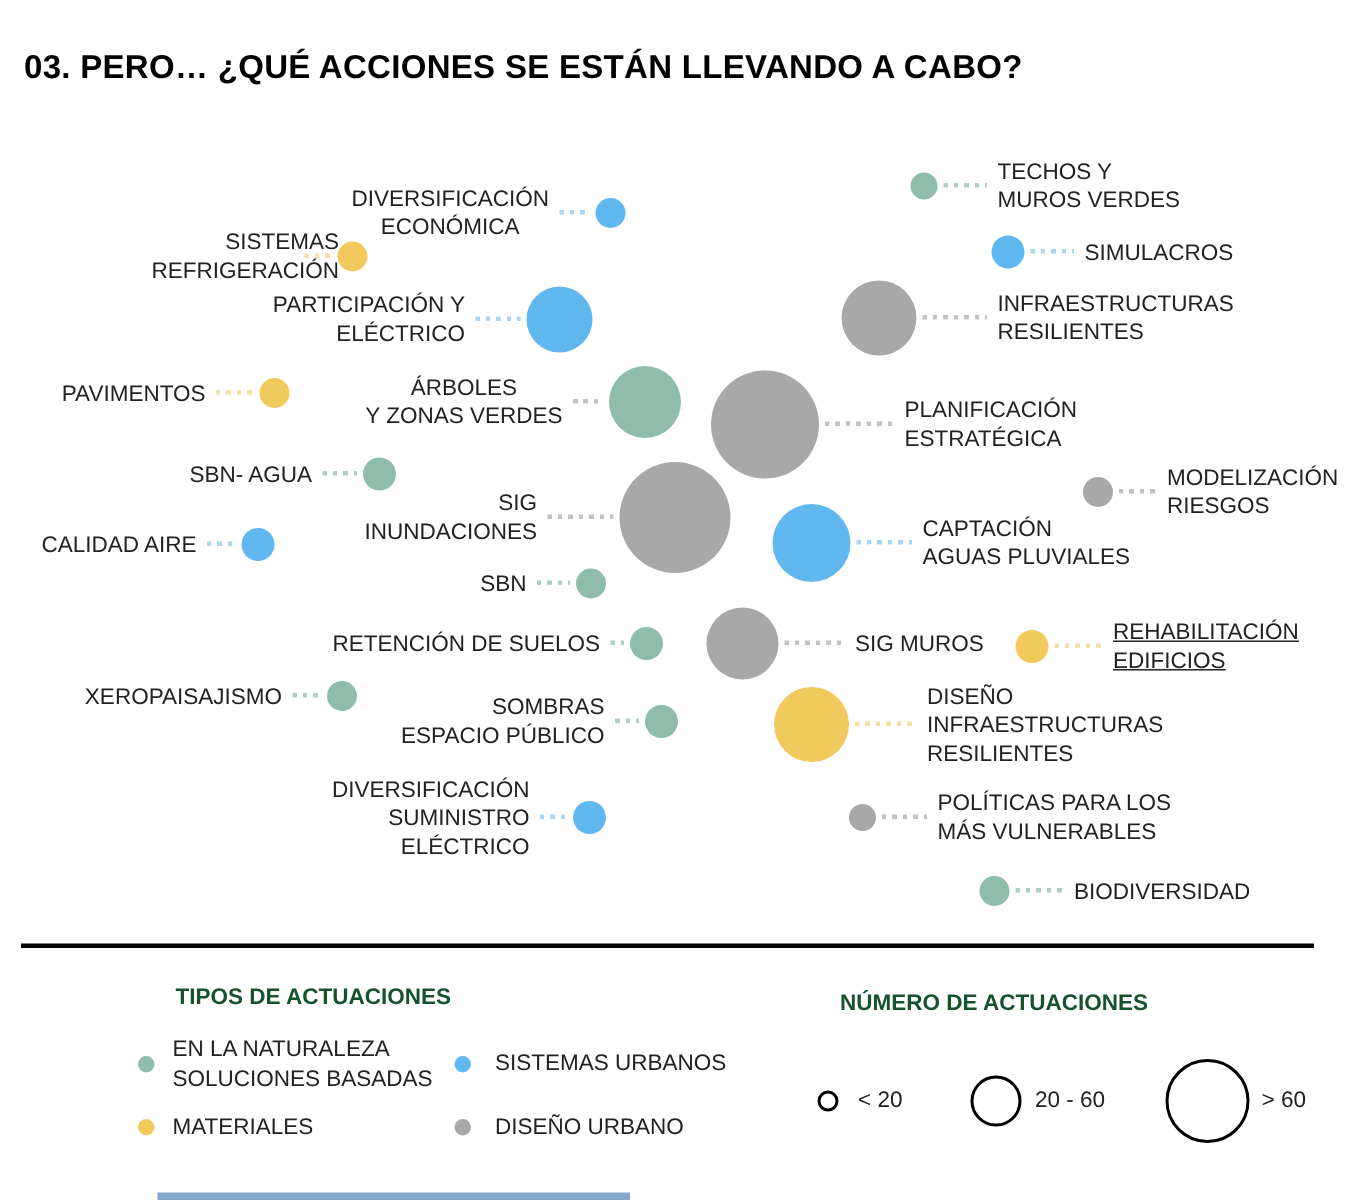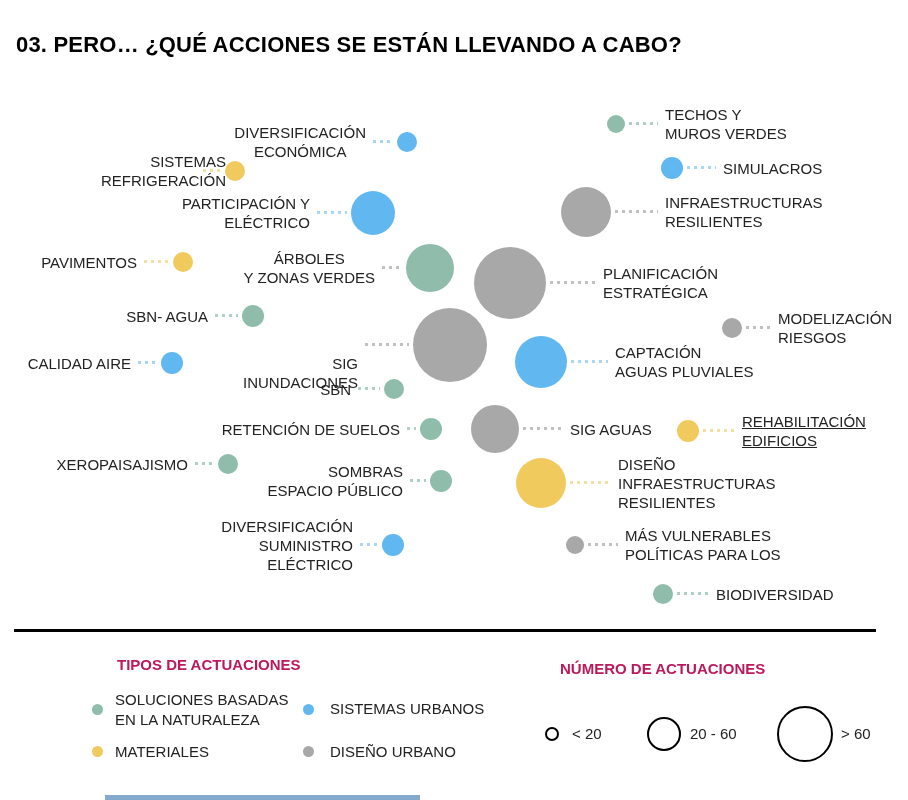--- a/index.html
+++ b/index.html
@@ -14,21 +14,21 @@
   .bubble{position:absolute;border-radius:50%;}
   .blabel{
     position:absolute;font-size:15px;line-height:19px;color:#222;
     white-space:nowrap;
   }
   .blabel.side-left{text-align:right;}
   .blabel.side-right{text-align:left;}
   .blabel.align-center{text-align:center;}
   .connector{position:absolute;height:3px;}
   .divider{position:absolute;left:14px;top:629px;width:862px;height:3px;background:#000;}
-  .leg-head{position:absolute;font-size:15px;font-weight:bold;color:#be185d;white-space:nowrap;}
+  .leg-head{position:absolute;font-size:15px;font-weight:bold;color:#14532d;white-space:nowrap;}
   .leg-dot{position:absolute;width:11px;height:11px;border-radius:50%;}
   .leg-text{position:absolute;font-size:15px;line-height:20px;color:#222;white-space:nowrap;}
   .size-circle{position:absolute;border-radius:50%;background:#fff;border:2px solid #000;box-sizing:border-box;}
   .size-label{position:absolute;font-size:15px;color:#222;white-space:nowrap;}
   .bottom-bar{position:absolute;left:105px;top:795px;width:315px;height:5px;}
 </style>
 </head>
 <body>
 
 <div id="stage">
@@ -81,21 +81,21 @@
         <div>ÁRBOLES</div>
         <div>Y ZONAS VERDES</div>
       </div>
       <div class="bubble" style="left: 242px; top: 305px; width: 22px; height: 22px; background: rgb(143, 188, 171);"></div>
       <div class="connector" style="left: 215px; top: 314px; width: 23px; background: repeating-linear-gradient(90deg, rgb(175, 207, 194) 0px, rgb(175, 207, 194) 3px, transparent 3px, transparent 7px);"></div>
       <div class="blabel side-left" style="top: 306.5px; right: 700px;">
         <div>SBN- AGUA</div>
       </div>
       <div class="bubble" style="left: 413px; top: 308px; width: 74px; height: 74px; background: rgb(168, 168, 168);"></div>
       <div class="connector" style="left: 365px; top: 343px; width: 44px; background: repeating-linear-gradient(90deg, rgb(193, 193, 193) 0px, rgb(193, 193, 193) 3px, transparent 3px, transparent 7px);"></div>
-      <div class="blabel side-left" style="top: 326px; right: 550px; margin-top: 28px;">
+      <div class="blabel side-left" style="top: 326px; right: 550px;">
         <div>SIG</div>
         <div>INUNDACIONES</div>
       </div>
       <div class="bubble" style="left: 474px; top: 247px; width: 72px; height: 72px; background: rgb(168, 168, 168);"></div>
       <div class="connector" style="left: 550px; top: 281px; width: 46px; background: repeating-linear-gradient(90deg, rgb(193, 193, 193) 0px, rgb(193, 193, 193) 3px, transparent 3px, transparent 7px);"></div>
       <div class="blabel side-right" style="top: 264px; left: 603px;">
         <div>PLANIFICACIÓN</div>
         <div>ESTRATÉGICA</div>
       </div>
       <div class="bubble" style="left: 722px; top: 318px; width: 20px; height: 20px; background: rgb(168, 168, 168);"></div>
@@ -121,21 +121,21 @@
         <div>SBN</div>
       </div>
       <div class="bubble" style="left: 420px; top: 418px; width: 22px; height: 22px; background: rgb(143, 188, 171);"></div>
       <div class="connector" style="left: 407px; top: 427px; width: 9px; background: repeating-linear-gradient(90deg, rgb(175, 207, 194) 0px, rgb(175, 207, 194) 3px, transparent 3px, transparent 7px);"></div>
       <div class="blabel side-left" style="top: 419.5px; right: 508px;">
         <div>RETENCIÓN DE SUELOS</div>
       </div>
       <div class="bubble" style="left: 471px; top: 405px; width: 48px; height: 48px; background: rgb(168, 168, 168);"></div>
       <div class="connector" style="left: 523px; top: 427px; width: 40px; background: repeating-linear-gradient(90deg, rgb(193, 193, 193) 0px, rgb(193, 193, 193) 3px, transparent 3px, transparent 7px);"></div>
       <div class="blabel side-right" style="top: 419.5px; left: 570px;">
-        <div>SIG AGUAS</div>
+        <div>SIG MUROS</div>
       </div>
       <div class="bubble" style="left: 677px; top: 420px; width: 22px; height: 22px; background: rgb(241, 202, 94);"></div>
       <div class="connector" style="left: 703px; top: 429px; width: 32px; background: repeating-linear-gradient(90deg, rgb(243, 223, 162) 0px, rgb(243, 223, 162) 3px, transparent 3px, transparent 7px);"></div>
       <div class="blabel side-right" style="top: 412px; left: 742px; text-decoration: underline;">
         <div>REHABILITACIÓN</div>
         <div>EDIFICIOS</div>
       </div>
       <div class="bubble" style="left: 218px; top: 454px; width: 20px; height: 20px; background: rgb(143, 188, 171);"></div>
       <div class="connector" style="left: 195px; top: 462px; width: 19px; background: repeating-linear-gradient(90deg, rgb(175, 207, 194) 0px, rgb(175, 207, 194) 3px, transparent 3px, transparent 7px);"></div>
       <div class="blabel side-left" style="top: 454.5px; right: 720px;">
@@ -157,38 +157,38 @@
       <div class="bubble" style="left: 382px; top: 534px; width: 22px; height: 22px; background: rgb(97, 183, 240);"></div>
       <div class="connector" style="left: 360px; top: 543px; width: 18px; background: repeating-linear-gradient(90deg, rgb(169, 214, 245) 0px, rgb(169, 214, 245) 3px, transparent 3px, transparent 7px);"></div>
       <div class="blabel side-left" style="top: 516.5px; right: 555px;">
         <div>DIVERSIFICACIÓN</div>
         <div>SUMINISTRO</div>
         <div>ELÉCTRICO</div>
       </div>
       <div class="bubble" style="left: 566px; top: 536px; width: 18px; height: 18px; background: rgb(168, 168, 168);"></div>
       <div class="connector" style="left: 588px; top: 543px; width: 30px; background: repeating-linear-gradient(90deg, rgb(193, 193, 193) 0px, rgb(193, 193, 193) 3px, transparent 3px, transparent 7px);"></div>
       <div class="blabel side-right" style="top: 526px; left: 625px;">
+        <div>POLÍTICAS PARA LOS</div>
         <div>MÁS VULNERABLES</div>
-        <div>POLÍTICAS PARA LOS</div>
       </div>
       <div class="bubble" style="left: 653px; top: 584px; width: 20px; height: 20px; background: rgb(143, 188, 171);"></div>
       <div class="connector" style="left: 677px; top: 592px; width: 32px; background: repeating-linear-gradient(90deg, rgb(175, 207, 194) 0px, rgb(175, 207, 194) 3px, transparent 3px, transparent 7px);"></div>
       <div class="blabel side-right" style="top: 584.5px; left: 716px;">
         <div>BIODIVERSIDAD</div>
       </div>
     </div>
 
   <div class="divider"></div>
 
   <div class="leg-head" style="left:117px;top:656px;">TIPOS DE ACTUACIONES</div>
   <div id="legend-types">
       <div class="leg-dot" style="left: 91.5px; top: 703.5px; background: rgb(143, 188, 171);"></div>
       <div class="leg-text" style="left: 115px; top: 690px;">
+        <div>EN LA NATURALEZA</div>
         <div>SOLUCIONES BASADAS</div>
-        <div>EN LA NATURALEZA</div>
       </div>
       <div class="leg-dot" style="left: 91.5px; top: 745.5px; background: rgb(241, 202, 94);"></div>
       <div class="leg-text" style="left: 115px; top: 742px;">
         <div>MATERIALES</div>
       </div>
       <div class="leg-dot" style="left: 302.5px; top: 703.5px; background: rgb(97, 183, 240);"></div>
       <div class="leg-text" style="left: 330px; top: 699px;">
         <div>SISTEMAS URBANOS</div>
       </div>
       <div class="leg-dot" style="left: 302.5px; top: 745.5px; background: rgb(168, 168, 168);"></div>

